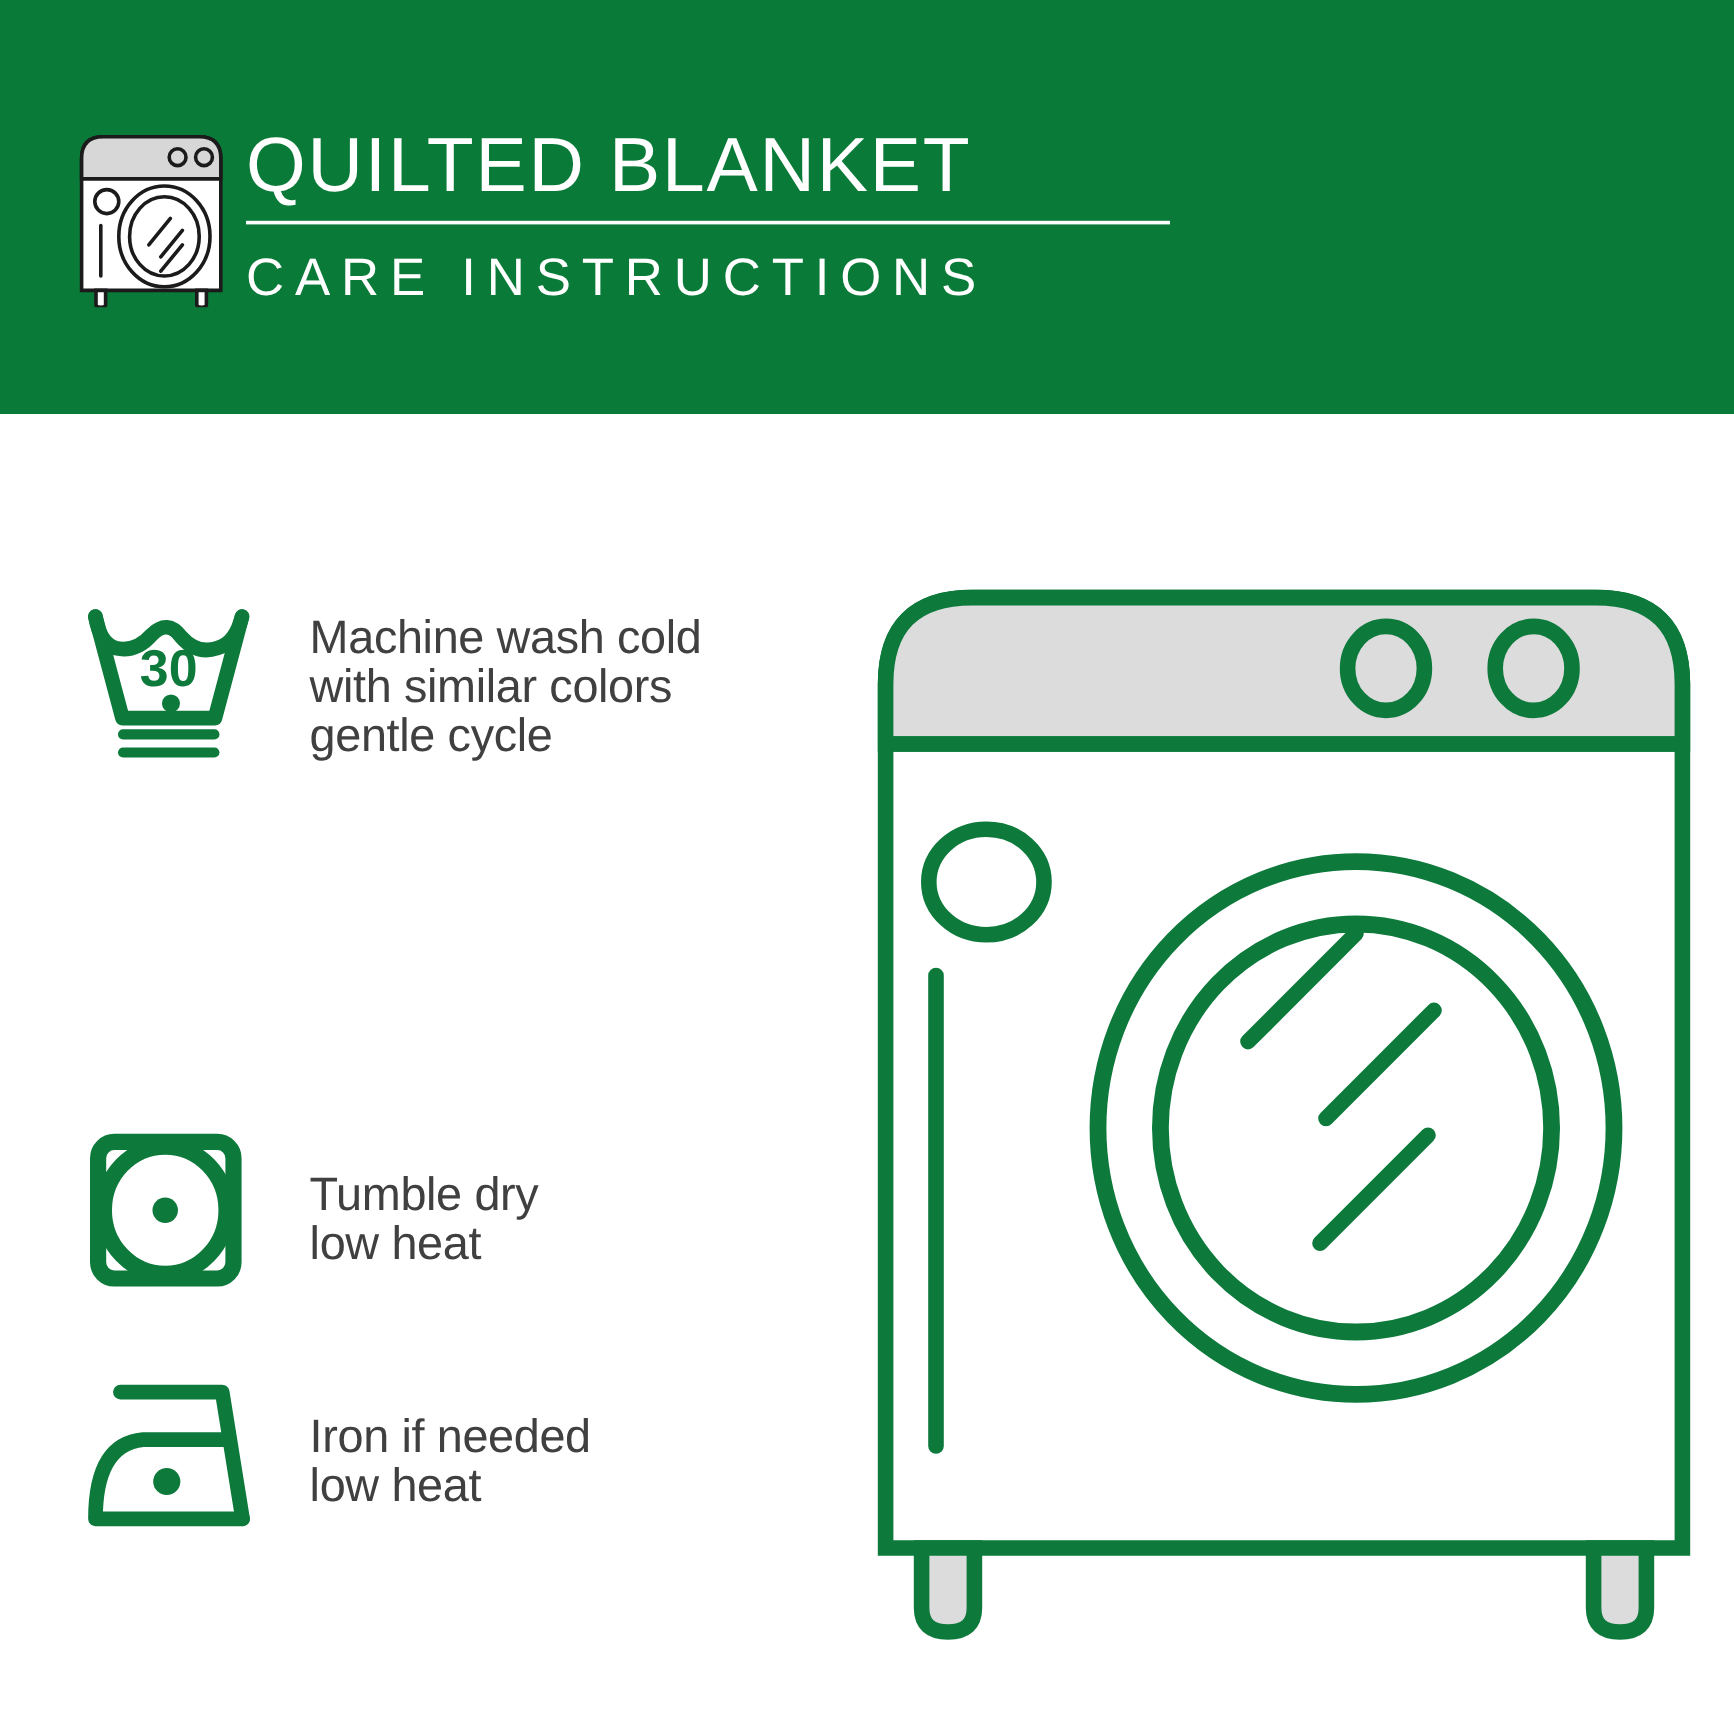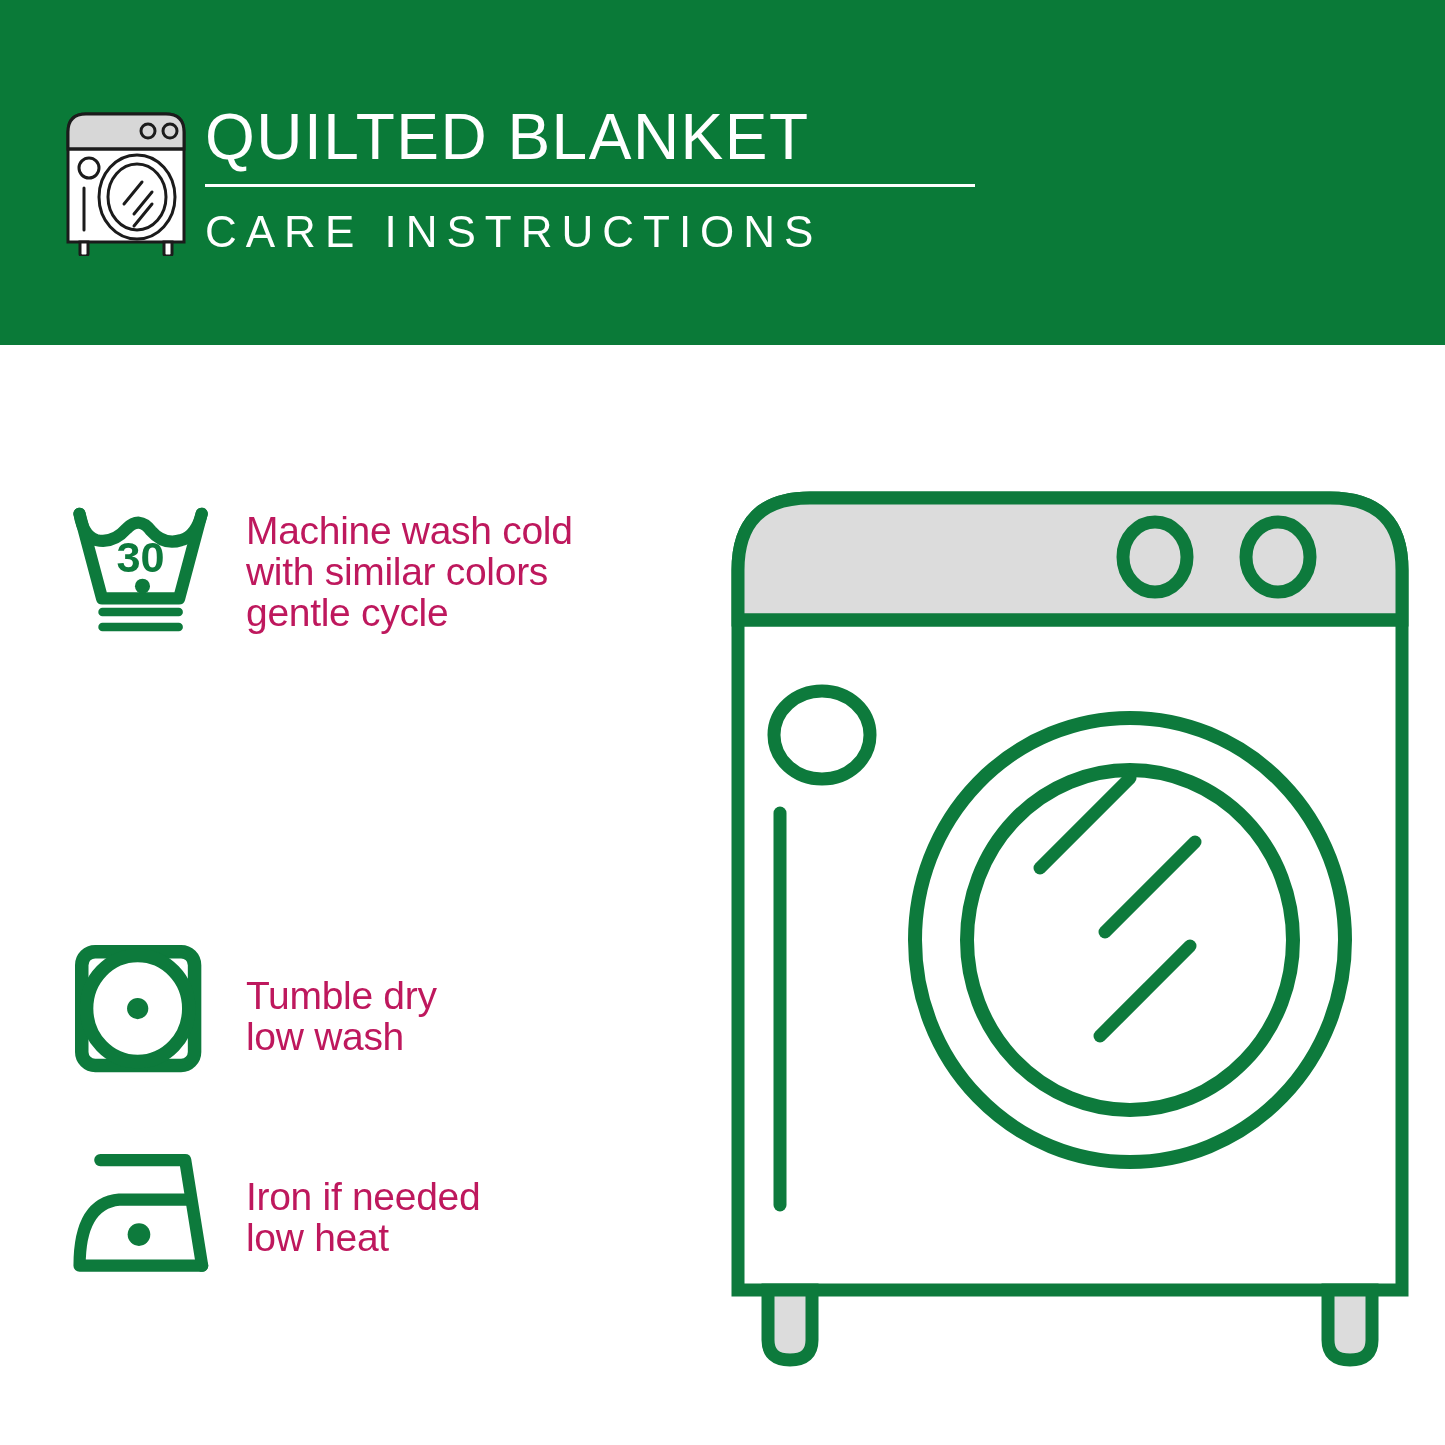--- a/index.html
+++ b/index.html
@@ -81,26 +81,26 @@
     display: flex;
     flex-direction: row;
     align-items: center;
   }
   .care-symbol {
     width: 160px;
     flex: 0 0 160px;
     display: block;
   }
   .care-text {
-    margin-left: 16px;
+    margin-left: 28px;
     font-family: "Liberation Sans", sans-serif;
     font-size: 39px;
     font-weight: 400;
     line-height: 41px;
-    color: #be185d;
+    color: #404040;
     letter-spacing: -0.3px;
     white-space: pre-line;
     padding-top: 8px;
   }
   #care-item-0 { top: 150px; }
   #care-item-1 { top: 367px; }
   #care-item-2 { top: 597px; }
   #care-item-3 { top: 800px; }
 
   
@@ -180,21 +180,21 @@
 
     <div class="care-item" id="care-item-2">
       <div class="care-symbol">
         <svg viewBox="0 0 150 140" width="145" height="135" xmlns="http://www.w3.org/2000/svg">
           <rect x="12" y="10" width="117" height="118" rx="14" ry="14" fill="none" stroke="#0d7a3c" stroke-width="14"></rect>
           <ellipse cx="70" cy="69" rx="53" ry="55" fill="none" stroke="#0d7a3c" stroke-width="14"></ellipse>
           <circle cx="70" cy="69" r="11" fill="#0d7a3c"></circle>
         </svg>
       </div>
       <div class="care-text">Tumble dry
-low wash</div>
+low heat</div>
     </div>
 
     <div class="care-item" id="care-item-3">
       <div class="care-symbol">
         <svg viewBox="0 0 180 140" width="170" height="132" xmlns="http://www.w3.org/2000/svg">
           <g fill="none" stroke="#0d7a3c" stroke-width="13" stroke-linecap="round" stroke-linejoin="round">
 
             <path d="M32 16 L122 16 L140 128"></path>
 
             <path d="M140 128 L10 128 Q10 62 52 58 L128 58"></path>

